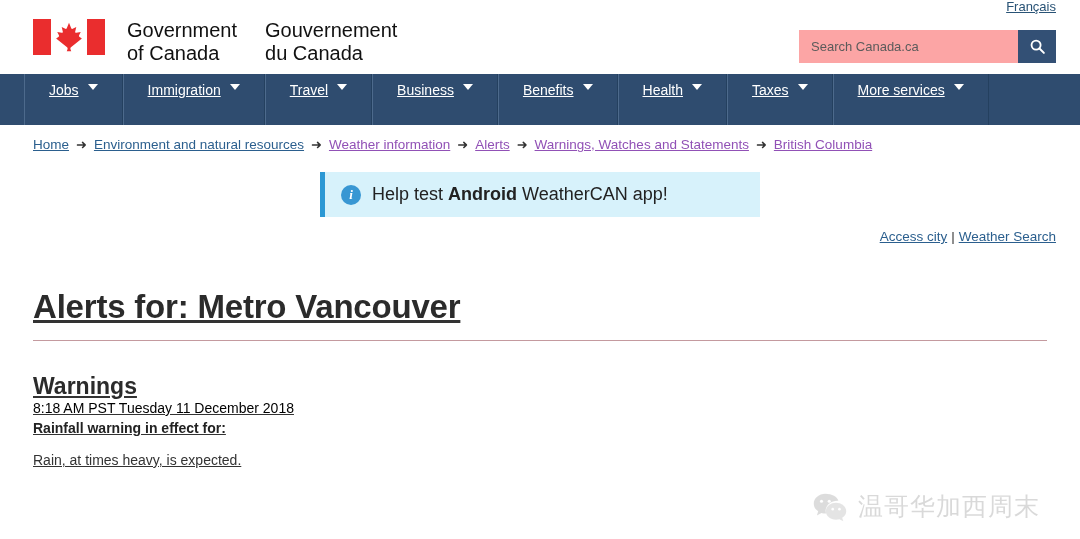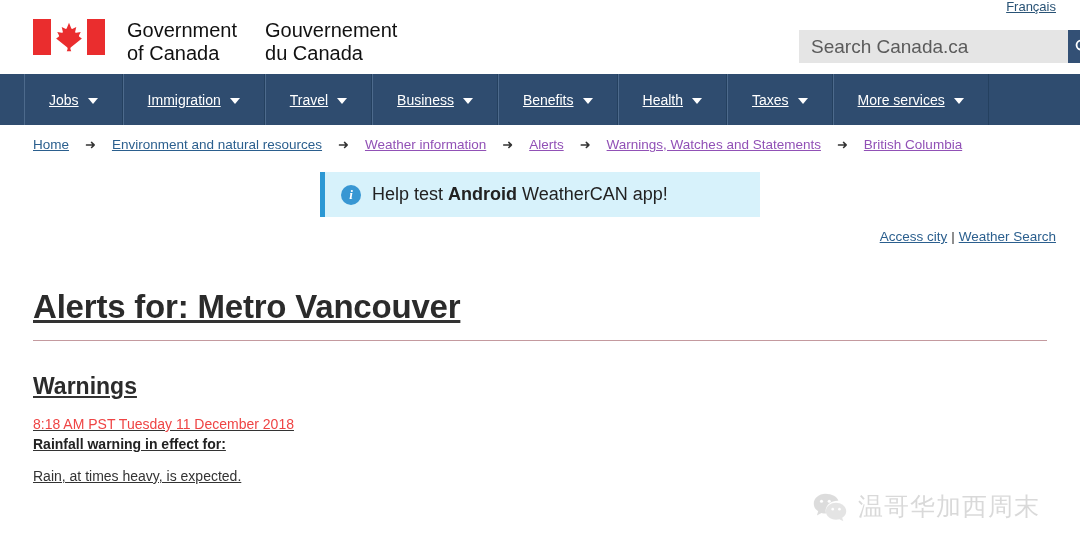--- a/index.html
+++ b/index.html
@@ -61,23 +61,23 @@
   }
   .search-wrap {
     position: absolute;
     right: 24px; top: 30px;
     display: flex;
     width: 257px; height: 33px;
   }
   .search-input {
     flex: 1;
     border: none;
-    background: #e5e5e5;
+    background: #fca5a5;
     padding: 0 12px;
-    font-size: 19px;
+    font-size: 13px;
     font-family: "Liberation Sans", sans-serif;
     color: #555;
     outline: none;
   }
   .search-input::placeholder { color: #5b5b5b; }
   .search-btn {
     width: 38px; height: 33px;
     background: #335075;
     border: none;
     cursor: pointer;
@@ -87,21 +87,21 @@
   
   .mainnav {
     height: 51px;
     background: #2f4c6f;
     display: flex;
     align-items: stretch;
     padding-left: 24px;
   }
   .navitem {
     display: flex;
-    align-items: center;
+    align-items: flex-start;
     justify-content: center;
     padding: 8px 24px;
     color: #fff;
     font-size: 14px;
     border-left: 1px solid #4d6a8c;
     border-right: 1px solid #24405f;
     cursor: pointer;
     white-space: nowrap;
     gap: 9px;
   }
@@ -114,21 +114,21 @@
     margin-top: 2px;
   }
 
   
   .breadcrumb {
     padding: 12px 0 0 33px;
     font-size: 13.5px;
     display: flex;
     align-items: center;
     flex-wrap: nowrap;
-    gap: 9px;
+    gap: 0;
   }
   .breadcrumb a {
     text-decoration: underline;
     white-space: nowrap;
   }
   .bc-blue { color: #2b5f8e; }
   .bc-purple { color: #9151b6; }
   .bc-sep {
     color: #333;
     padding: 0 7px;
@@ -192,22 +192,21 @@
     letter-spacing: -0.2px;
   }
   .section-head {
     font-size: 23px;
     font-weight: bold;
     color: #2b2b2b;
     margin: 32px 0 0 0;
   }
   .timestamp {
     font-size: 14px;
-    color: #ef4444;
-    margin-top: 16px;
+    color: #000000;
   }
   .effect-line {
     font-size: 14px;
     font-weight: bold;
     color: #222;
     margin-top: 4px;
   }
   .area-list {
     margin: 10px 0 0 0;
     padding-left: 38px;

